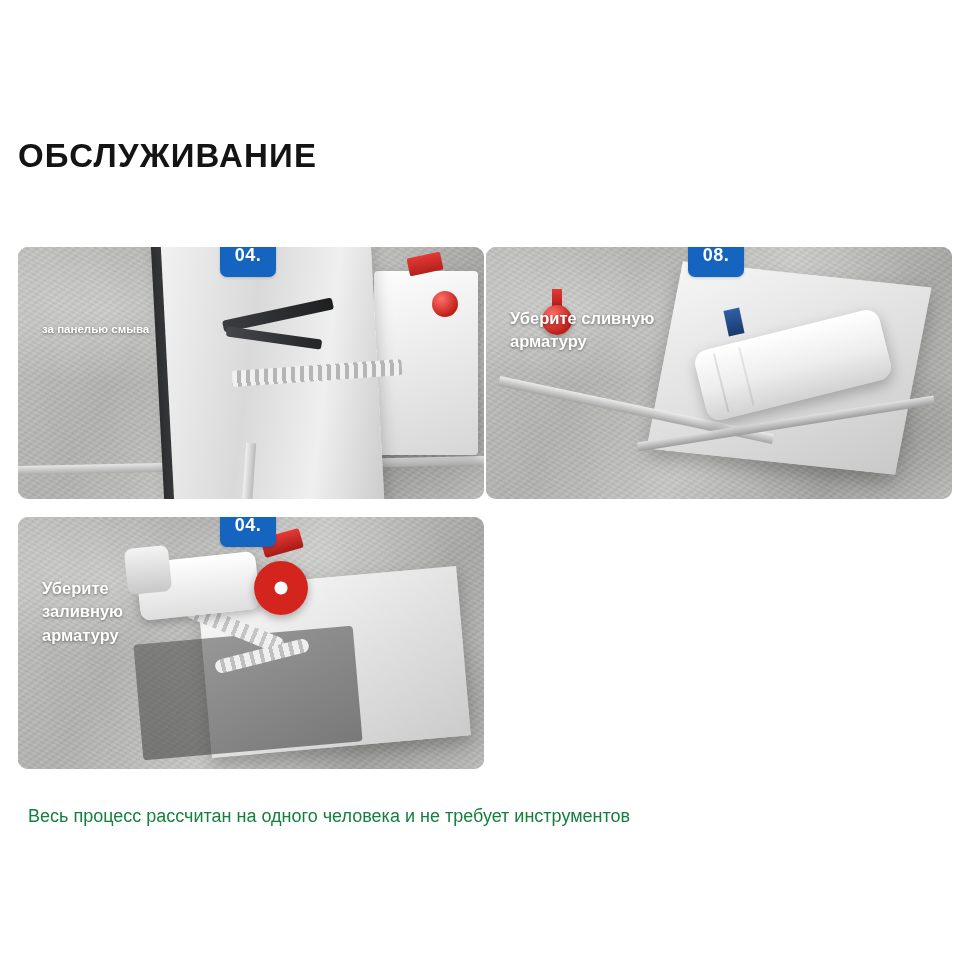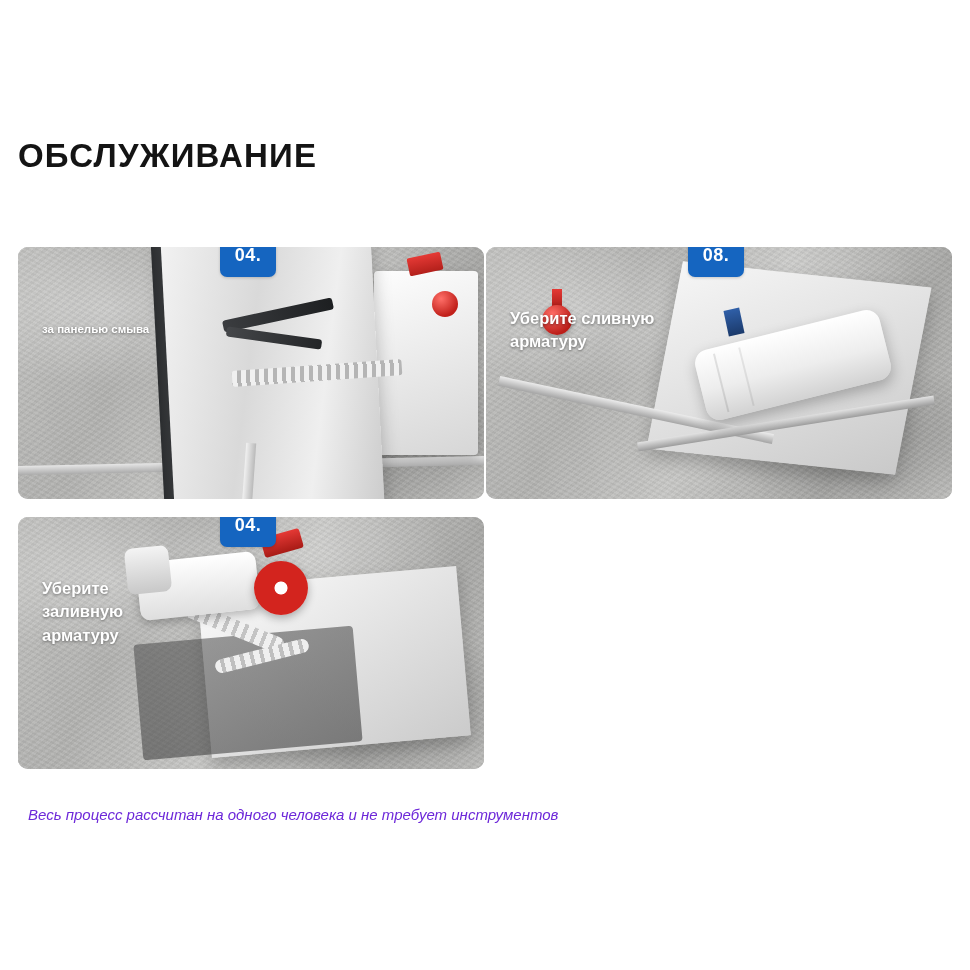--- a/index.html
+++ b/index.html
@@ -381,23 +381,22 @@
     transform: rotate(-5deg);
     opacity: 0.55;
     border-radius: 4px;
   }
 
   
   .footer {
     position: absolute;
     left: 28px;
     top: 806px;
-    font-size: 15px;
-    color: #6d28d9;
-    font-style: italic;
+    font-size: 18px;
+    color: #15803d;
   }
 </style>
 </head>
 <body>
 
 <div class="page">
 
   <div class="header">
     <div class="header-title">ОБСЛУЖИВАНИЕ</div>
   </div>

